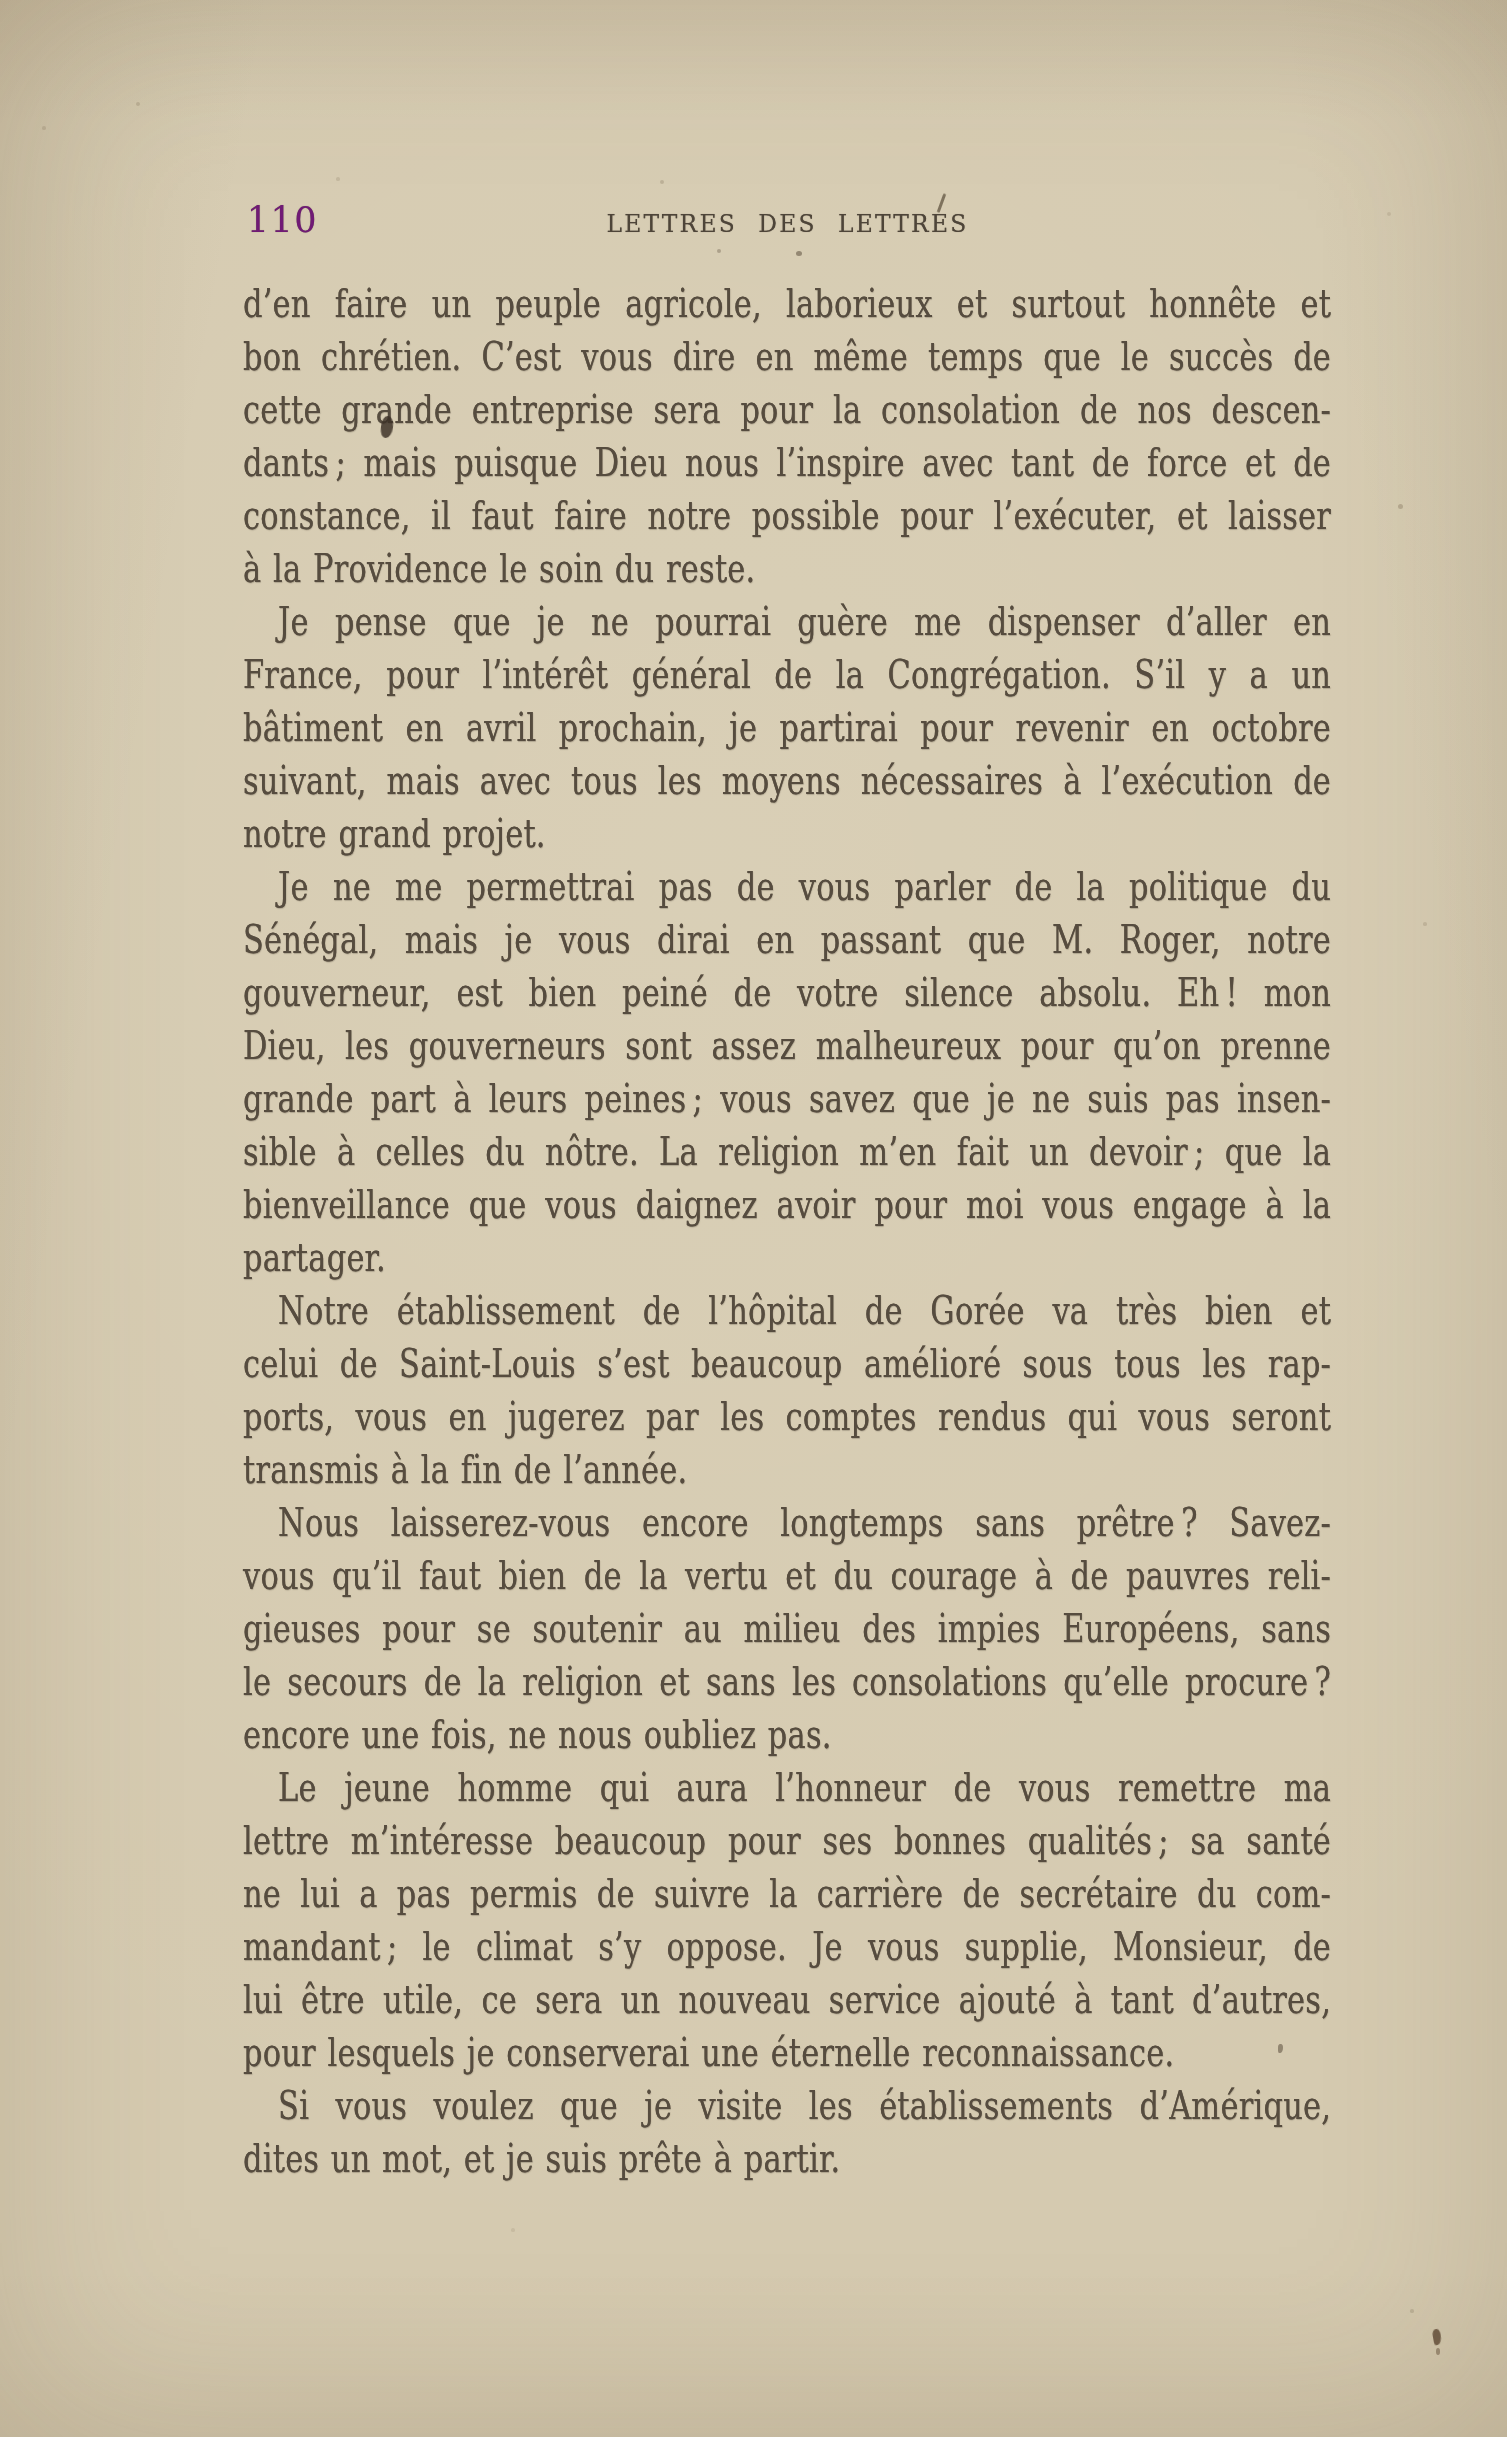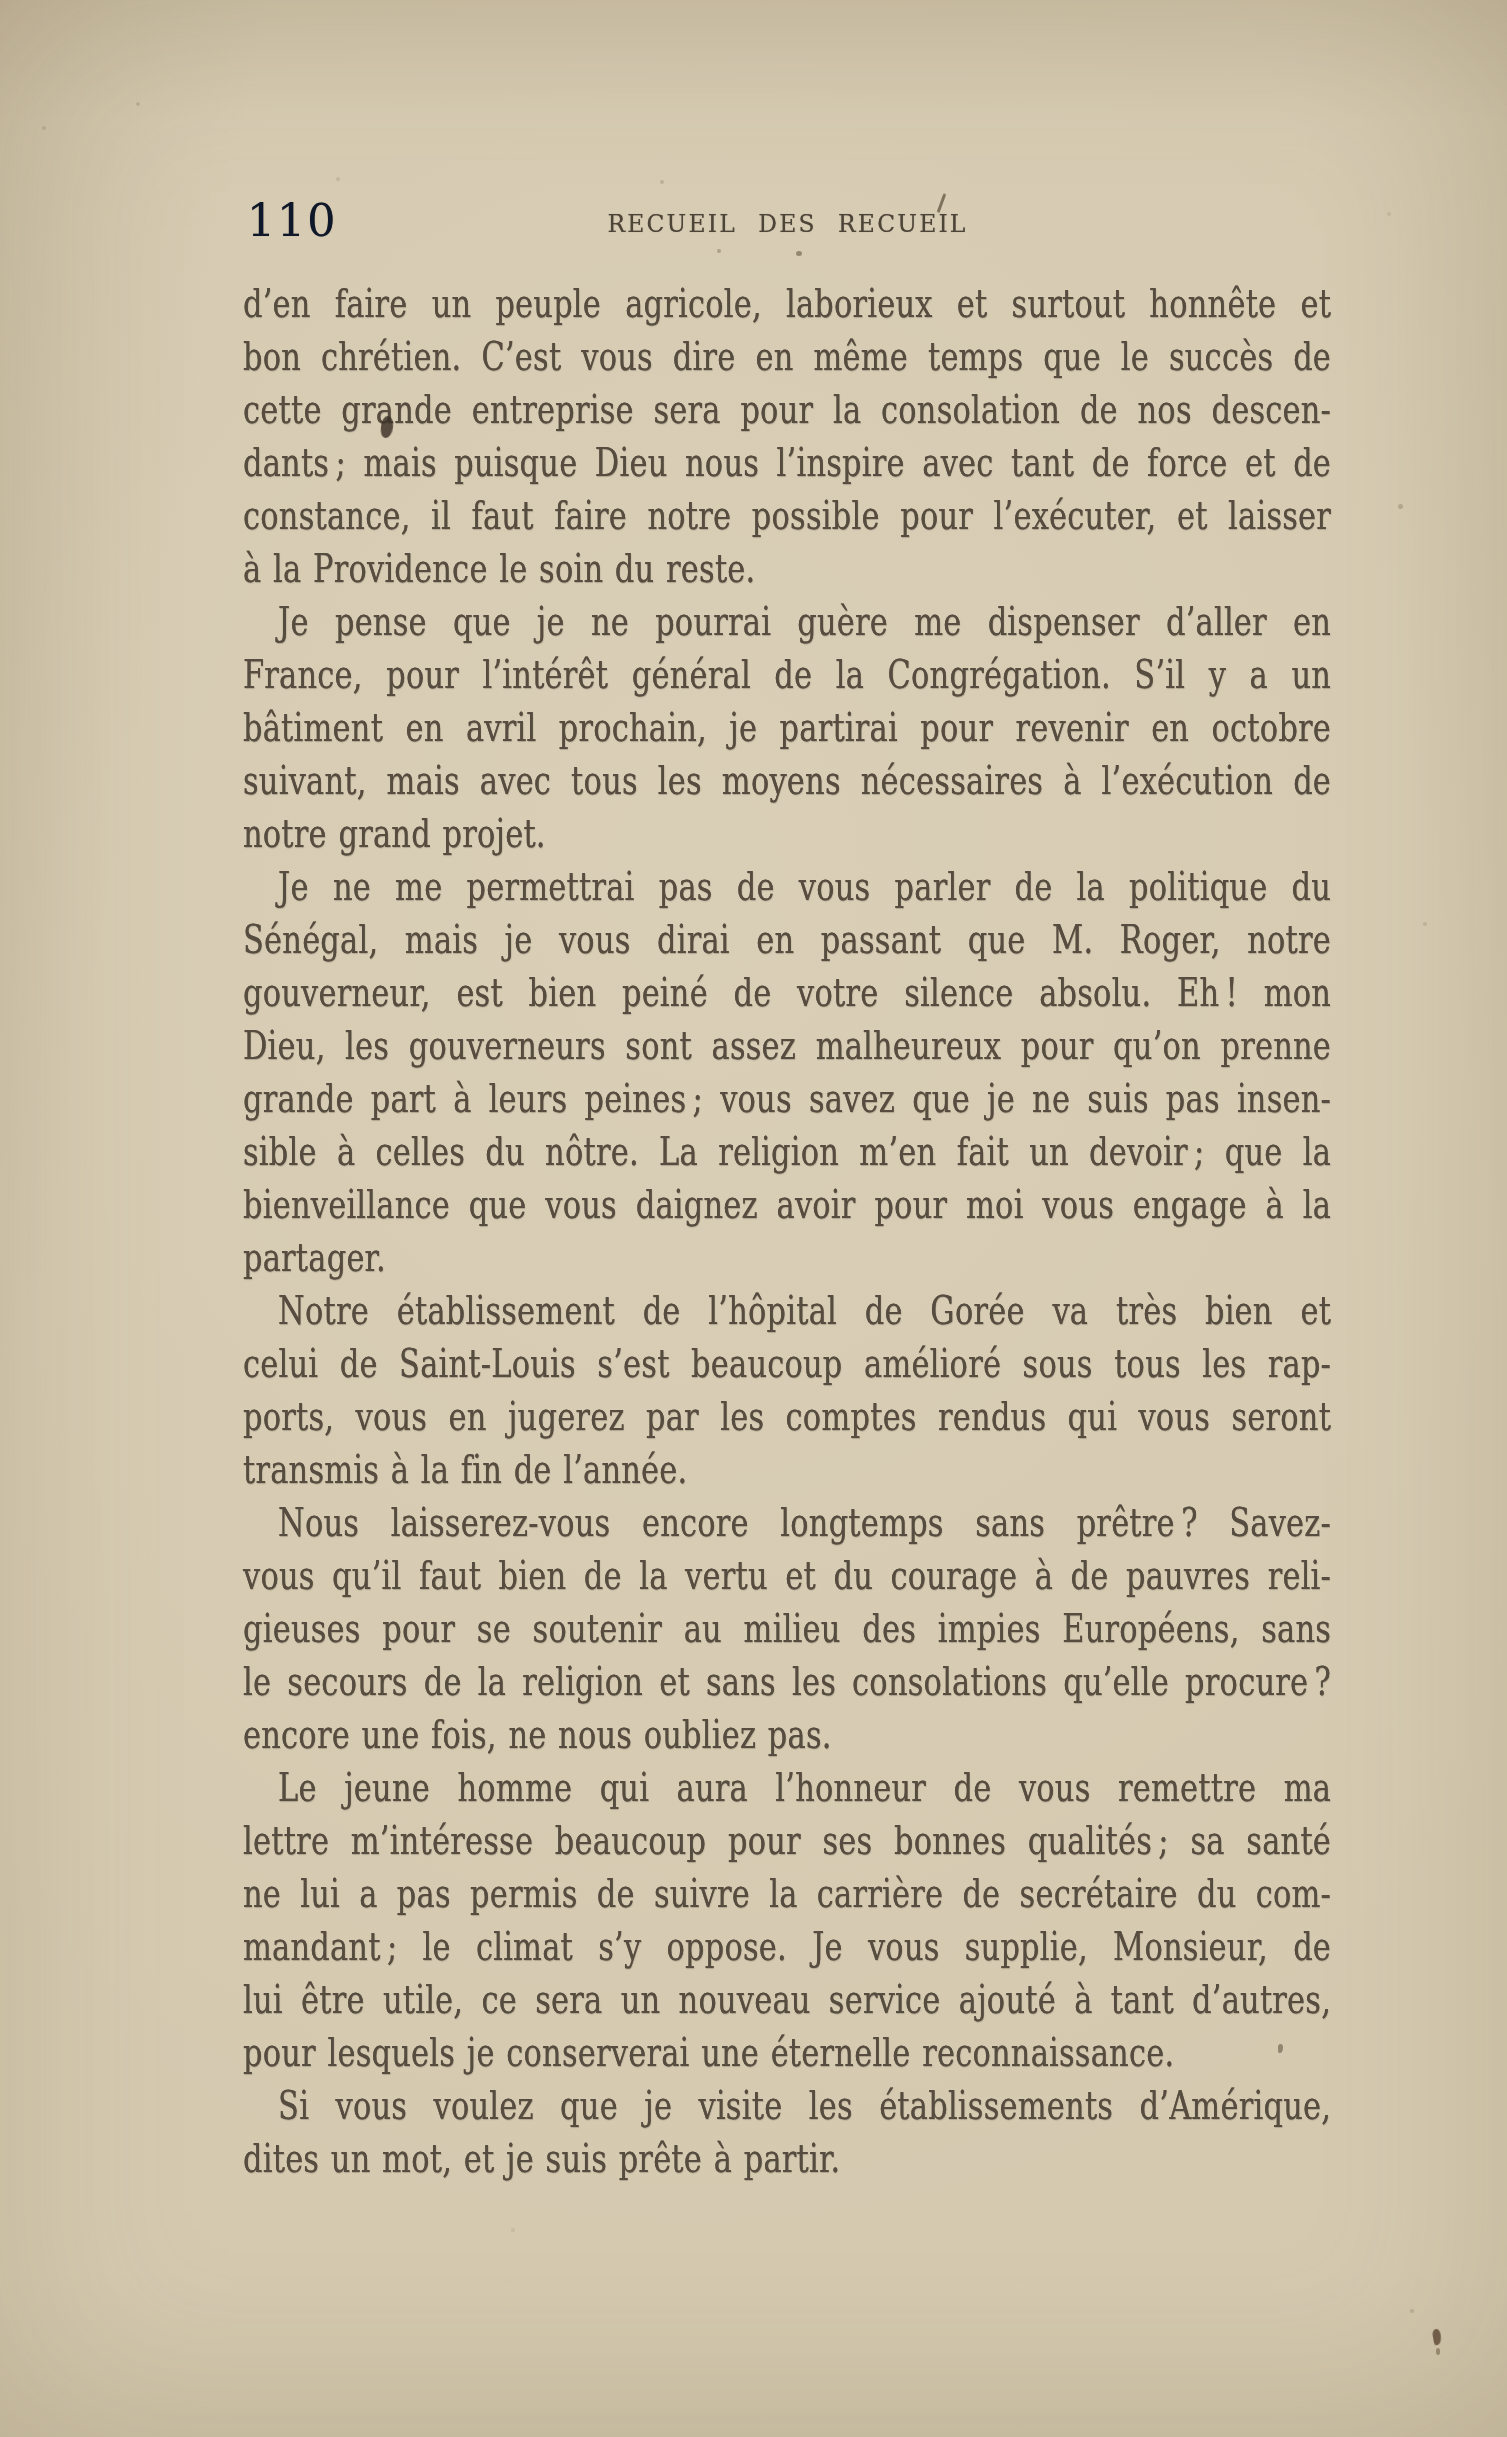--- a/index.html
+++ b/index.html
@@ -16,22 +16,22 @@
       radial-gradient(ellipse 130% 95% at 46% 36%, rgba(255,252,238,0.10), rgba(0,0,0,0) 62%),
       linear-gradient(100deg, rgba(118,98,66,0.10), rgba(0,0,0,0) 14%),
       linear-gradient(260deg, rgba(118,98,66,0.07), rgba(0,0,0,0) 12%),
       linear-gradient(180deg, rgba(118,98,66,0.08), rgba(0,0,0,0) 5%),
       linear-gradient(0deg, rgba(118,98,66,0.06), rgba(0,0,0,0) 7%);
     box-shadow: inset 0 0 190px rgba(108,90,60,0.20);
   }
   .header { position:absolute; left:243px; top:0; width:1089px; }
   .page-number {
     position:absolute; left:3.7px; top:203px;
-    font-size:45px; line-height:35px; letter-spacing:1.5px;
-    color:#0f172a;
+    font-size:35px; line-height:35px; letter-spacing:1.5px;
+    color:#701a75;
     text-shadow:0 0 0.7px rgba(78,69,57,0.7);
   }
   .running-title {
     position:absolute; left:50%; top:213px; transform:translateX(-50%);
     font-size:23.4px; line-height:23.4px;
     letter-spacing:2.2px; word-spacing:11.7px; white-space:nowrap;
     color:#4e4539;
     text-shadow:0 0 0.7px rgba(78,69,57,0.7);
   }
   .text-body {
@@ -84,21 +84,21 @@
   .s8 { left:511px; top:2228px; width:3.7px; height:3.7px; opacity:0.15; }
   .s9 { left:42px; top:126px; width:3.7px; height:3.7px; opacity:0.22; }
 </style>
 </head>
 <body>
 
 <div class="paper"></div>
 
 <div class="header">
   <span class="page-number">110</span>
-  <span class="running-title">RECUEIL DES RECUEIL</span>
+  <span class="running-title">LETTRES DES LETTRES</span>
 </div>
 
 <main class="text-body" id="text-block">
     <div class="para">
       <div class="line j">d’en faire un peuple agricole, laborieux et surtout honnête et</div>
       <div class="line j">bon chrétien. C’est vous dire en même temps que le succès de</div>
       <div class="line j">cette grande entreprise sera pour la consolation de nos descen-</div>
       <div class="line j">dants ; mais puisque Dieu nous l’inspire avec tant de force et de</div>
       <div class="line j">constance, il faut faire notre possible pour l’exécuter, et laisser</div>
       <div class="line">à la Providence le soin du reste.</div>

